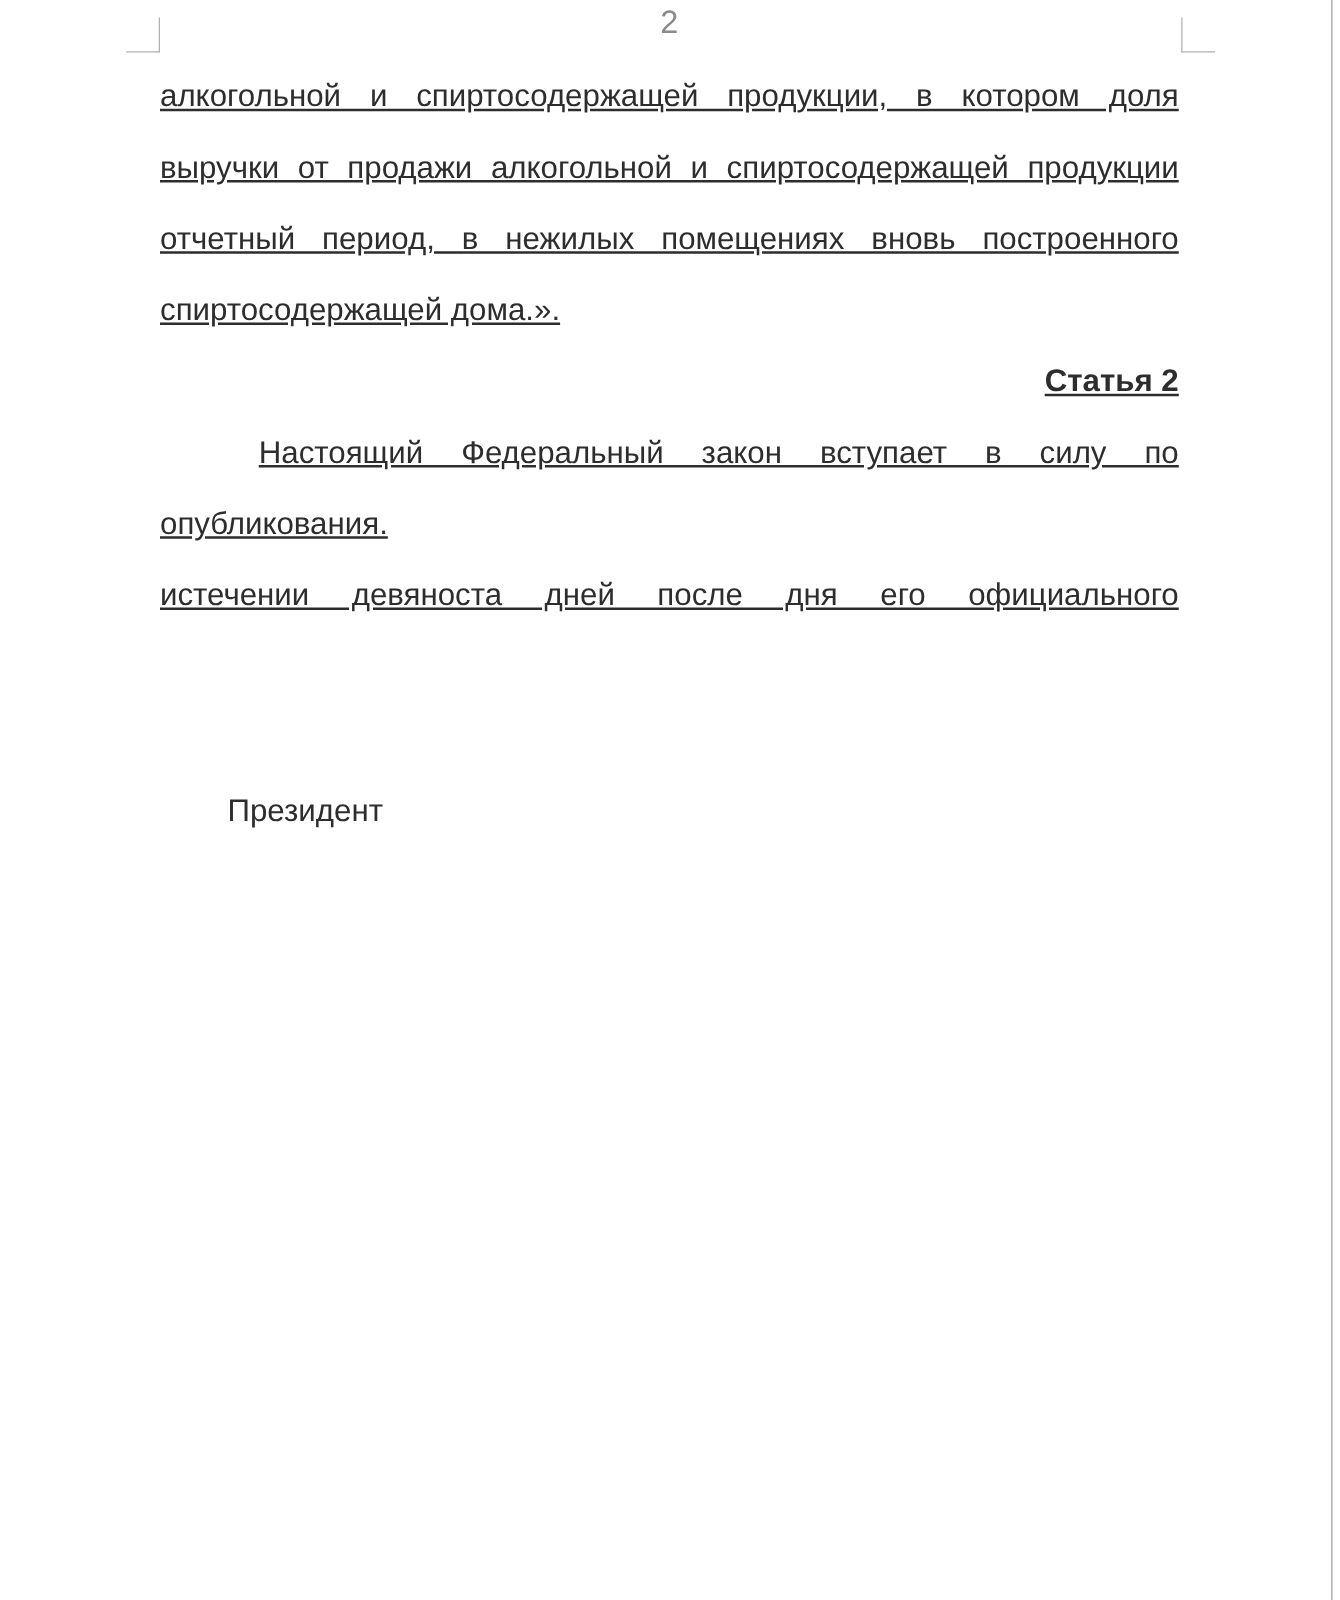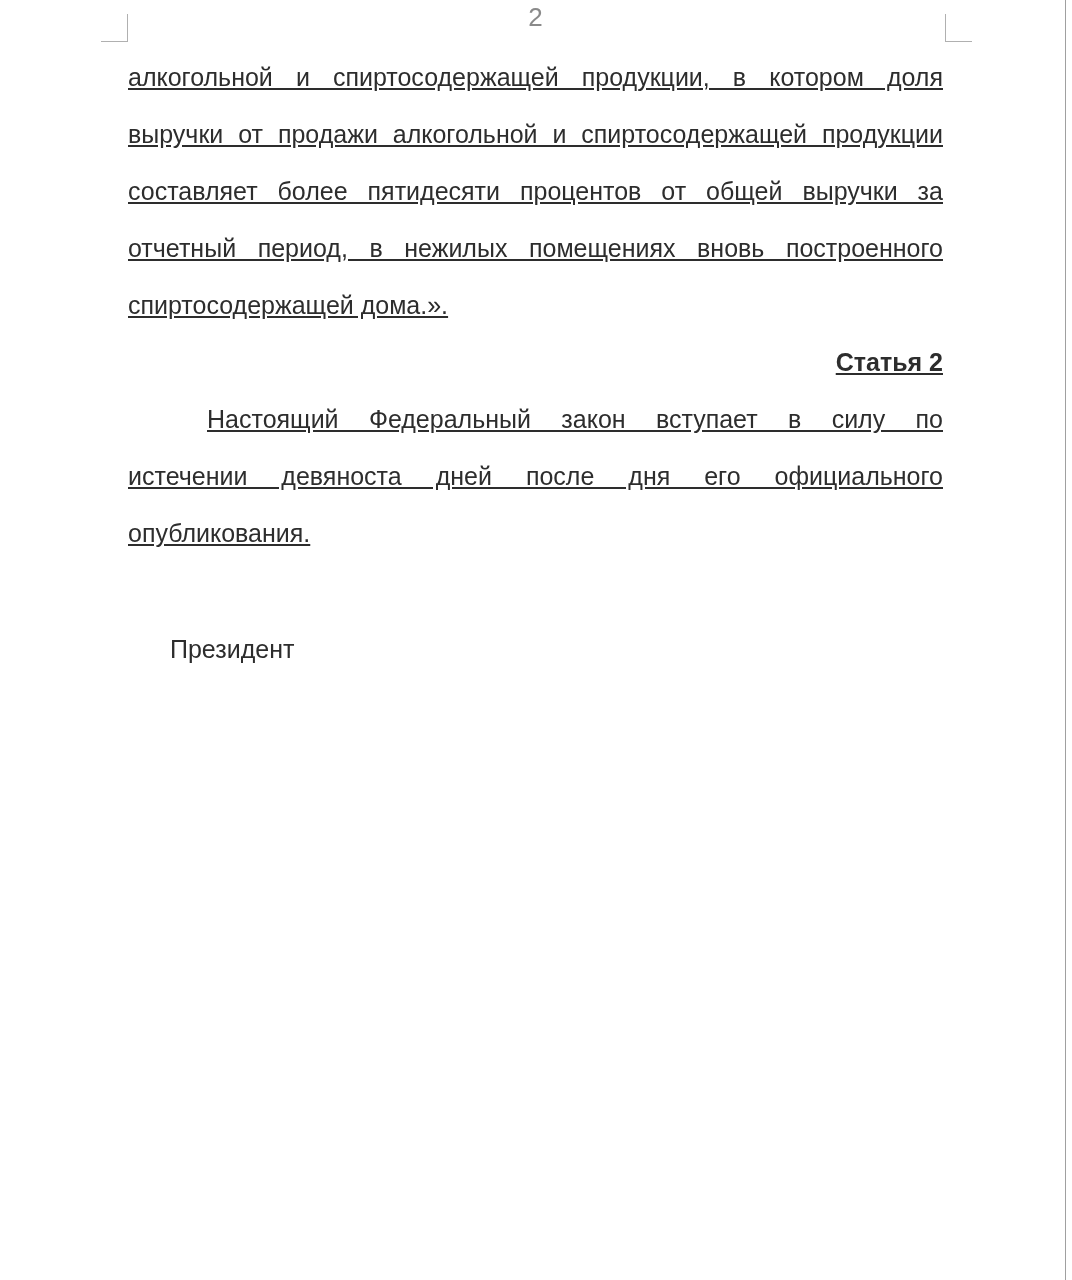--- a/index.html
+++ b/index.html
@@ -61,21 +61,21 @@
   .line.indent {
     text-indent: 79px;
     text-align: right;
   }
   .line.bold {
     font-weight: bold;
   }
   .signature {
     position: absolute;
     top: 634px;
-    left: 120px;
+    left: 132px;
     font-size: 25px;
     line-height: 30px;
     color: #2d2d2d;
   }
   .sig-line-1 {
     margin-left: 50px;
   }
   .page-edge {
     position: absolute;
     top: 0;
@@ -92,27 +92,26 @@
 
   <div class="page-number">2</div>
 
   <div class="corner corner-left"></div>
 
   <div class="corner corner-right"></div>
 
   <div class="text-flow">
       <div class="line justify">алкогольной и спиртосодержащей продукции, в котором доля</div>
       <div class="line justify">выручки от продажи алкогольной и спиртосодержащей продукции</div>
-      <div class="line justify">составляет более пятидесяти процентов от общей выручки за</div>
       <div class="line justify">отчетный период, в нежилых помещениях вновь построенного</div>
       <div class="line">спиртосодержащей дома.».</div>
       <div class="line bold indent">Статья 2</div>
       <div class="line justify indent">Настоящий Федеральный закон вступает в силу по</div>
+      <div class="line">опубликования.</div>
       <div class="line justify">истечении девяноста дней после дня его официального</div>
-      <div class="line">опубликования.</div>
     </div>
 
   <div class="signature">
     <div class="sig-line-1">Президент</div>
   </div>
 
   <div class="page-edge"></div>
 
 </div>
 

